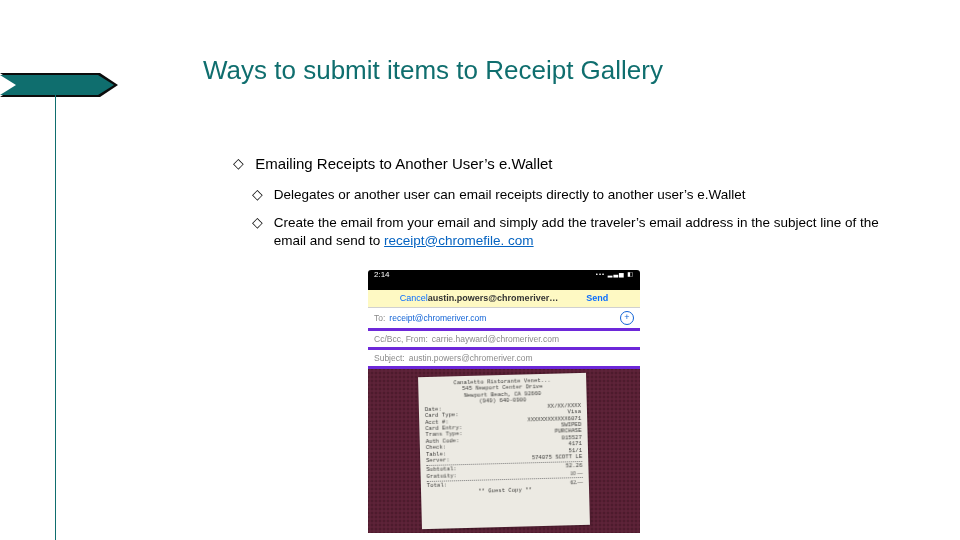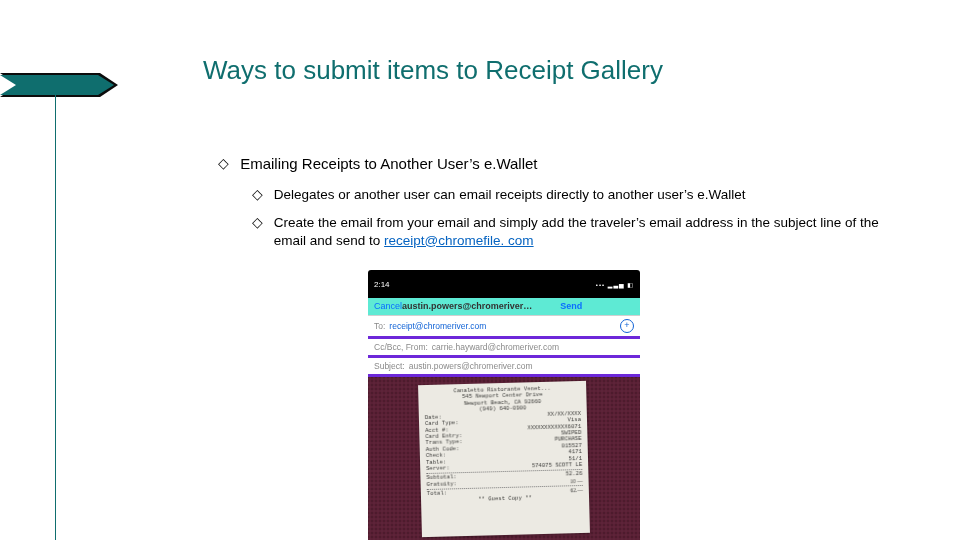--- a/index.html
+++ b/index.html
@@ -77,37 +77,36 @@
   .phone {
     position: absolute;
     left: 368px;
     top: 270px;
     width: 272px;
     height: 258px;
     background: #ffffff;
     font-family: -apple-system, Helvetica, Arial, sans-serif;
   }
   .ph-status {
-    height: 28px;
+    height: 20px;
     background: #000;
     color: #fff;
     font-size: 8px;
     padding: 0 6px;
     display:flex;
-    align-items:center;
     justify-content:space-between;
     border-radius: 3px 3px 0 0;
   }
   .ph-status .dots { letter-spacing:1px; font-size:6px; }
   .ph-header {
     display:flex;
     align-items:center;
-    justify-content:flex-start;
+    justify-content:center;
     padding: 3px 6px 4px 6px;
-    background:#5eead4;
+    background:#fef9c3;
     border-bottom:1px solid #d0d0d0;
     font-size:9px;
   }
   .ph-cancel { color:#0b6eff; }
   .ph-from   { color:#333; font-weight:600; font-size:9px; white-space:nowrap; overflow:hidden; text-overflow:ellipsis; max-width:170px; }
   .ph-send   { color:#0b6eff; font-weight:700;margin-left:28px; }
 
   .ph-row {
     display:flex;
     align-items:center;
@@ -172,21 +171,21 @@
 <div class="left-ribbon">
   <svg width="150" height="40" viewBox="0 0 150 40">
     <polygon points="0,8 100,8 118,20 100,32 0,32 18,20" fill="#0c0c0c"></polygon>
     <polygon points="0,10 98,10 114,20 98,30 0,30 16,20" fill="#0f6e6e"></polygon>
   </svg>
 </div>
 <div class="left-line"></div>
 
 <div class="title">Ways to submit items to Receipt Gallery</div>
 
-<div class="b1" style="top:155px;">
+<div class="b1" style="top:155px;margin-left:15px;">
   <span class="mark">◇</span>
   <span class="txt" style="font-weight:400;">Emailing Receipts to Another User’s e.Wallet</span>
 </div>
 
 <div class="b2" style="top:186px;">
   <span class="mark">◇</span>
   <span class="txt">Delegates or another user can email receipts directly to another user’s e.Wallet</span>
 </div>
 
 <div class="b2" style="top:214px;">

